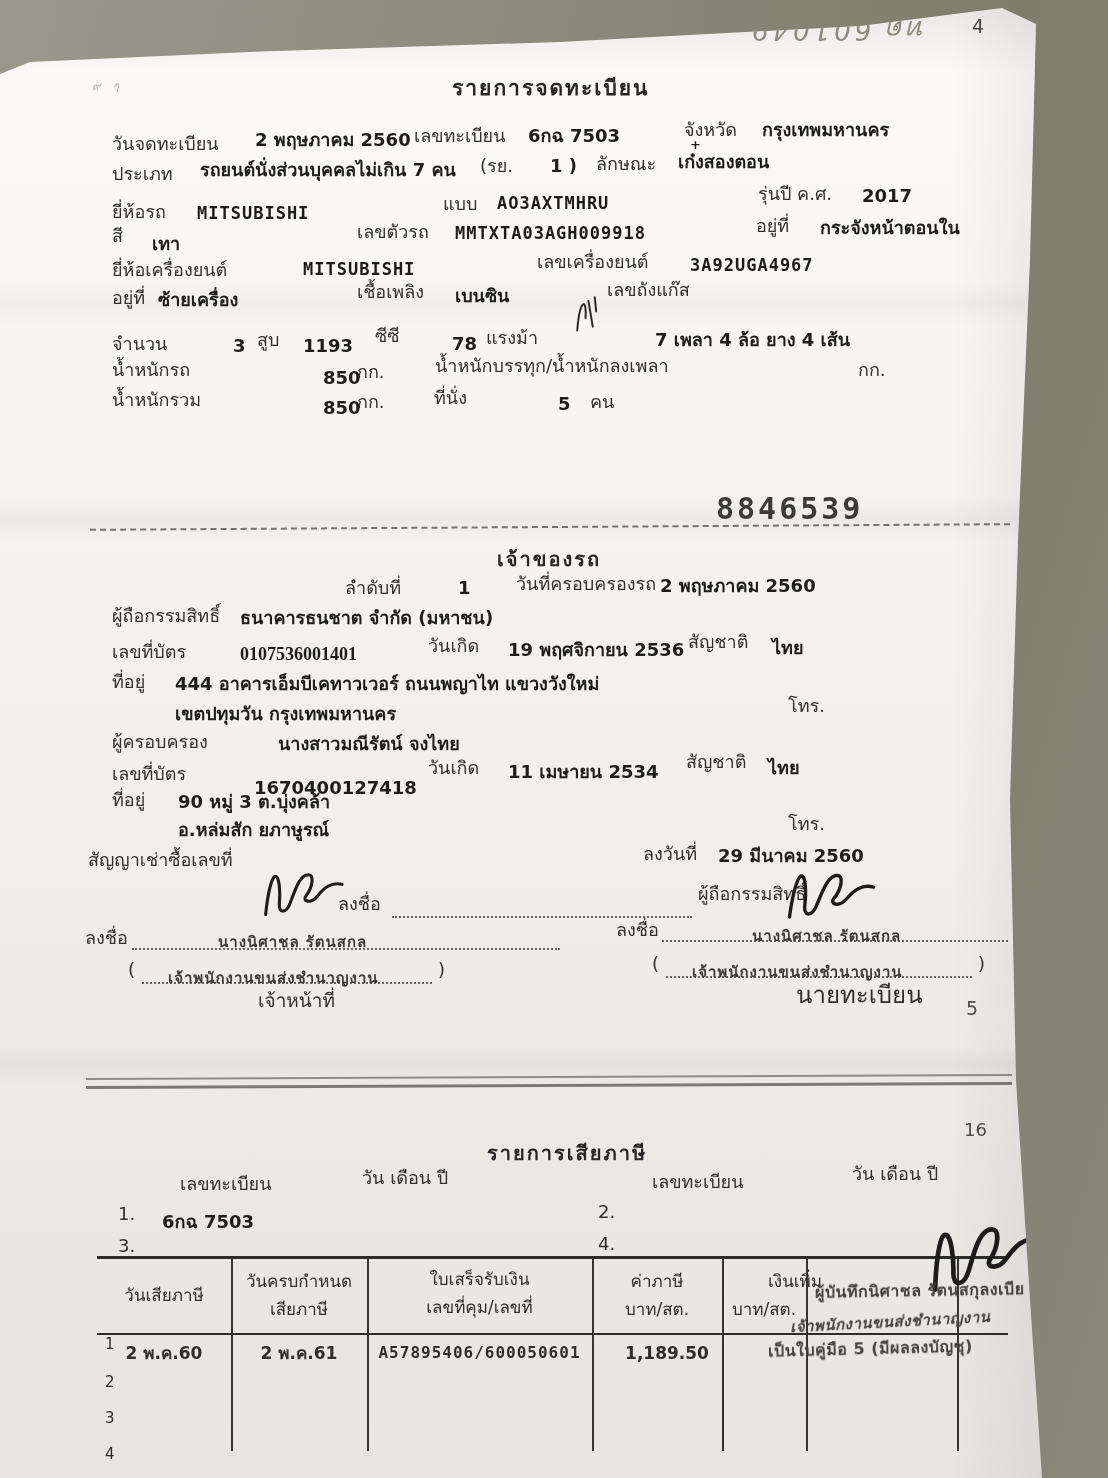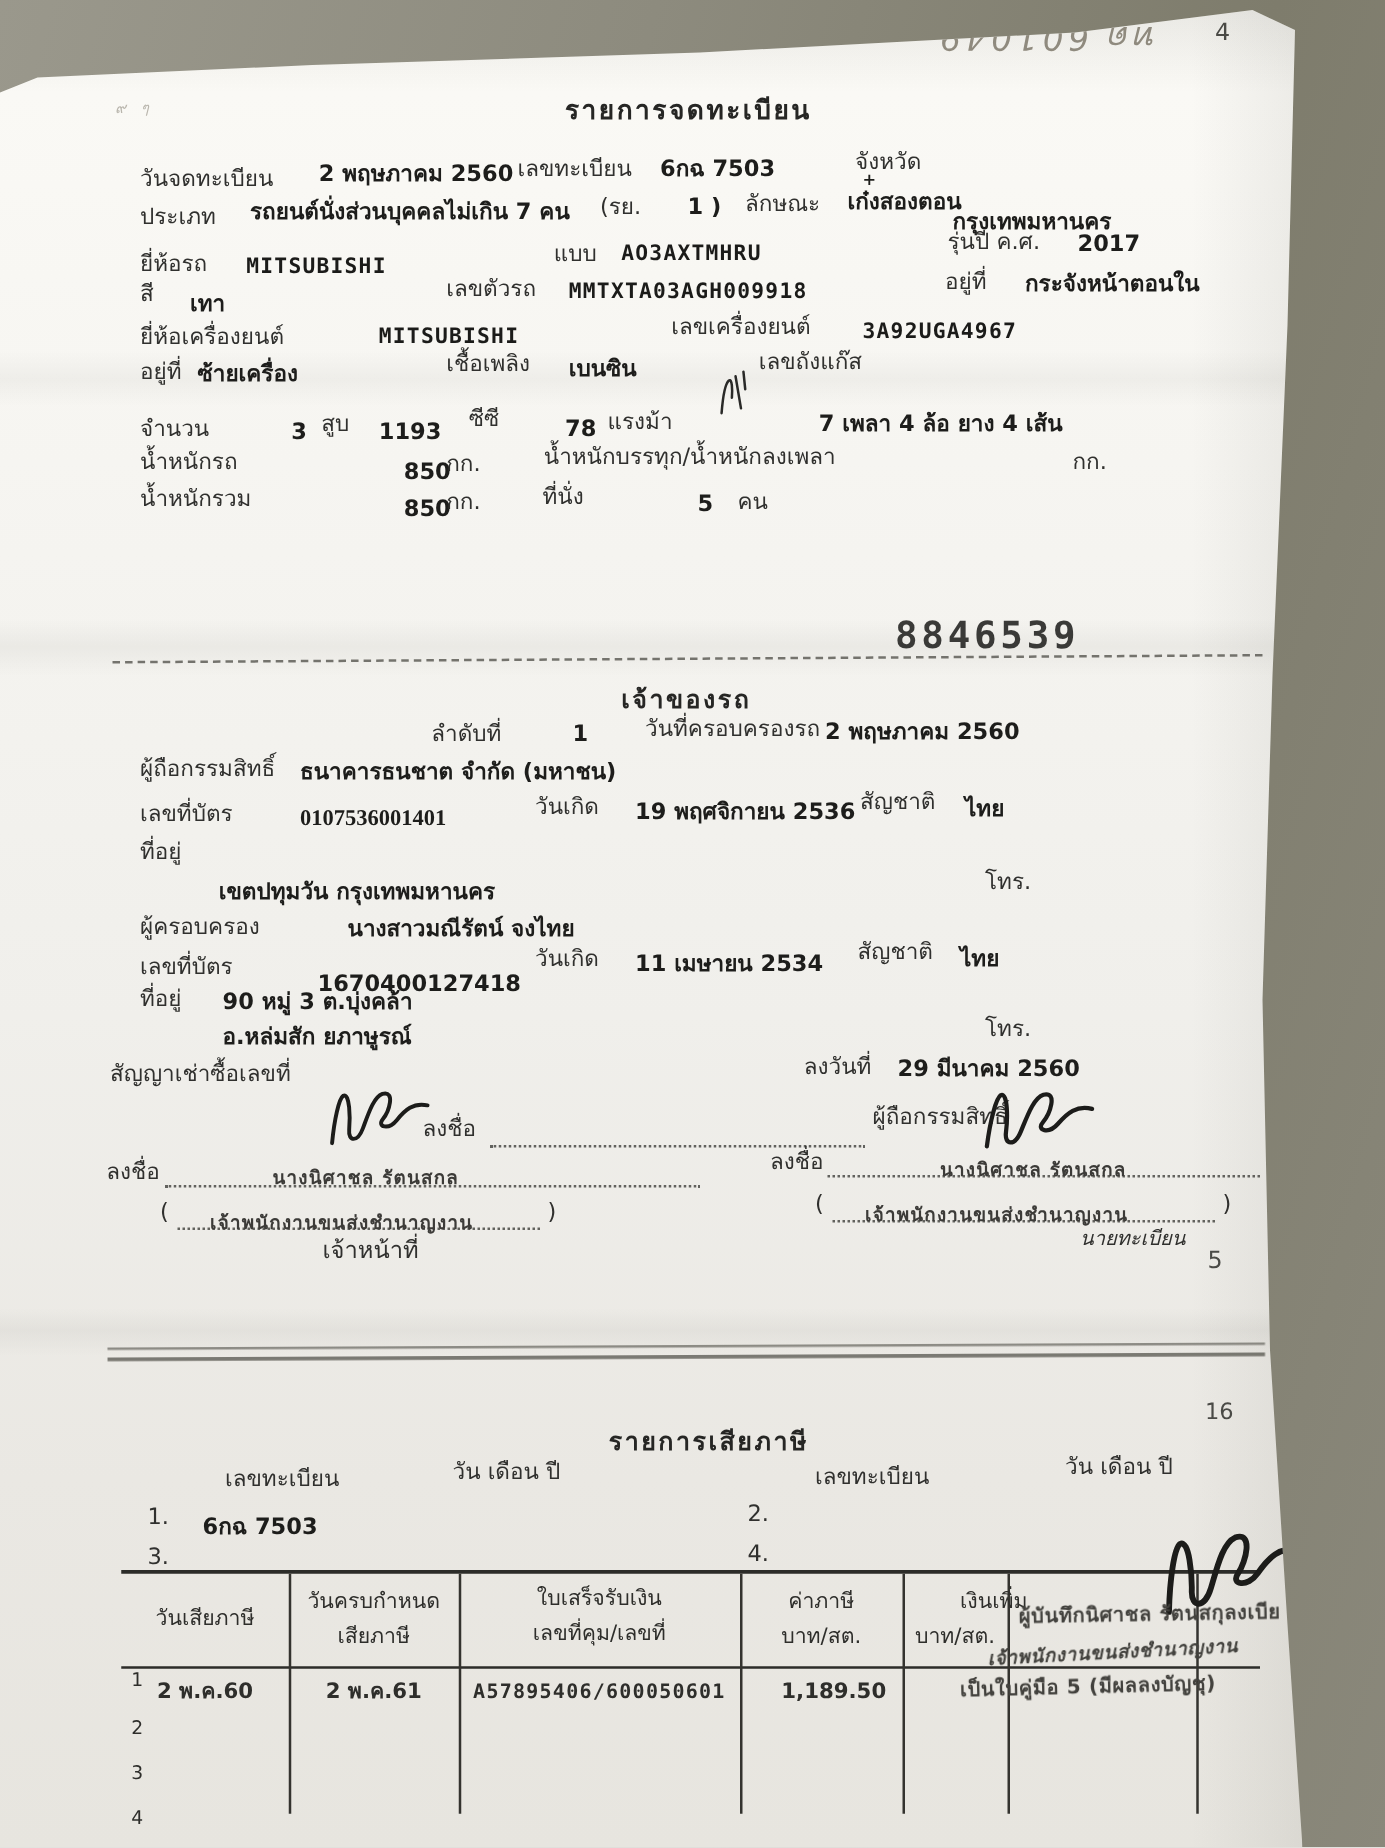--- a/index.html
+++ b/index.html
@@ -49,21 +49,21 @@
     <span class="t" style="left:972px;top:16px;font-size:19px;color:#4a4a46;">4</span>
     <span class="t pencil" style="left:92px;top:80px;font-size:12px;opacity:.6;">๙ ๆ</span>
 
     <span class="t title" style="left:452px;top:76px;">รายการจดทะเบียน</span>
 
     <span class="t" style="left:112px;top:134px;">วันจดทะเบียน</span>
     <span class="t v" style="left:255px;top:130px;">2 พฤษภาคม 2560</span>
     <span class="t" style="left:414px;top:126px;">เลขทะเบียน</span>
     <span class="t v" style="left:528px;top:126px;">6กฉ 7503</span>
     <span class="t" style="left:684px;top:120px;">จังหวัด</span>
-    <span class="t v" style="left:762px;top:120px;margin-top:48px;">กรุงเทพมหานคร</span>
+    <span class="t v" style="left:762px;top:120px;">กรุงเทพมหานคร</span>
 
     <span class="t" style="left:112px;top:164px;">ประเภท</span>
     <span class="t v" style="left:200px;top:160px;">รถยนต์นั่งส่วนบุคคลไม่เกิน 7 คน</span>
     <span class="t" style="left:480px;top:156px;">(รย.</span>
     <span class="t v" style="left:550px;top:156px;">1 )</span>
     <span class="t" style="left:596px;top:154px;">ลักษณะ</span>
     <span class="t v" style="left:678px;top:152px;">เก๋งสองตอน</span>
     <span class="t v" style="left:690px;top:138px;font-size:13px;">+</span>
 
     <span class="t" style="left:112px;top:202px;">ยี่ห้อรถ</span>
@@ -131,20 +131,21 @@
     <span class="t v" style="left:240px;top:608px;">ธนาคารธนชาต จำกัด (มหาชน)</span>
 
     <span class="t" style="left:112px;top:642px;">เลขที่บัตร</span>
     <span class="t v" style="left:240px;top:644px;font-family:Liberation Serif, serif;">0107536001401</span>
     <span class="t" style="left:428px;top:636px;">วันเกิด</span>
     <span class="t v" style="left:508px;top:640px;">19 พฤศจิกายน 2536</span>
     <span class="t" style="left:688px;top:632px;">สัญชาติ</span>
     <span class="t v" style="left:772px;top:638px;">ไทย</span>
 
     <span class="t" style="left:112px;top:672px;">ที่อยู่</span>
+    <span class="t v" style="left:175px;top:674px;">444 อาคารเอ็มบีเคทาวเวอร์ ถนนพญาไท แขวงวังใหม่</span>
     <span class="t v" style="left:175px;top:704px;">เขตปทุมวัน กรุงเทพมหานคร</span>
     <span class="t" style="left:788px;top:696px;">โทร.</span>
 
     <span class="t" style="left:112px;top:732px;">ผู้ครอบครอง</span>
     <span class="t v" style="left:278px;top:734px;">นางสาวมณีรัตน์ จงไทย</span>
 
     <span class="t" style="left:112px;top:764px;">เลขที่บัตร</span>
     <span class="t v" style="left:240px;top:778px;margin-left:14px;">1670400127418</span>
     <span class="t" style="left:428px;top:758px;">วันเกิด</span>
     <span class="t v" style="left:508px;top:762px;">11 เมษายน 2534</span>
@@ -182,21 +183,21 @@
     <div class="dots" style="left:142px;top:982px;width:290px;"></div>
     <span class="t" style="left:438px;top:960px;">)</span>
     <span class="t stampname" style="left:168px;top:970px;">เจ้าพนักงานขนส่งชำนาญงาน</span>
 
     <span class="t" style="left:652px;top:954px;">(</span>
     <div class="dots" style="left:666px;top:976px;width:306px;"></div>
     <span class="t" style="left:978px;top:954px;">)</span>
     <span class="t stampname" style="left:692px;top:964px;">เจ้าพนักงานขนส่งชำนาญงาน</span>
 
     <span class="t" style="left:258px;top:990px;font-size:19px;">เจ้าหน้าที่</span>
-    <span class="t" style="left:864px;top:982px;font-size:16px;font-style:italic;">นายทะเบียน</span>
+    <span class="t" style="left:796px;top:982px;font-size:24px;">นายทะเบียน</span>
     <span class="t" style="left:966px;top:998px;font-size:19px;color:#4a4a46;">5</span>
 
     <div class="dblline" style="left:86px;top:1076px;width:926px;"></div>
     <span class="t" style="left:964px;top:1120px;font-size:18px;color:#4a4a46;">16</span>
     <span class="t title" style="left:487px;top:1142px;font-size:20px;">รายการเสียภาษี</span>
 
     <span class="t" style="left:180px;top:1174px;">เลขทะเบียน</span>
     <span class="t" style="left:362px;top:1168px;">วัน เดือน ปี</span>
     <span class="t" style="left:652px;top:1172px;">เลขทะเบียน</span>
     <span class="t" style="left:852px;top:1164px;">วัน เดือน ปี</span>

